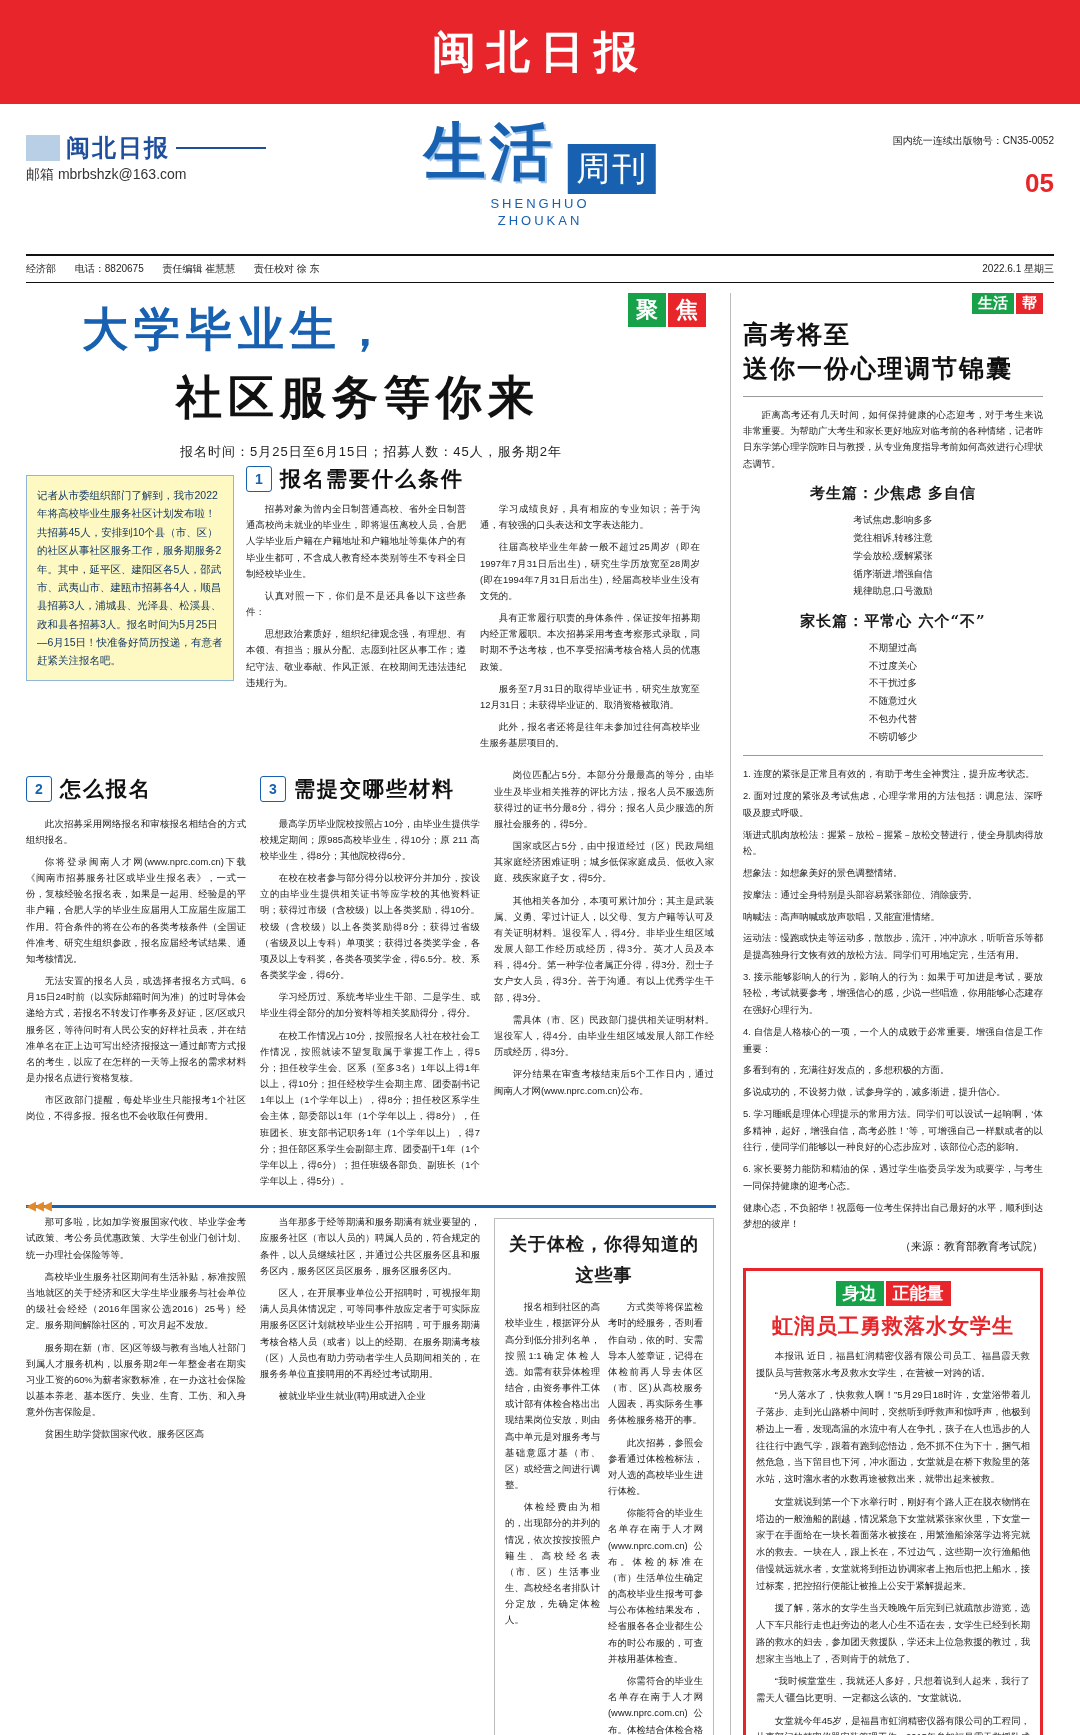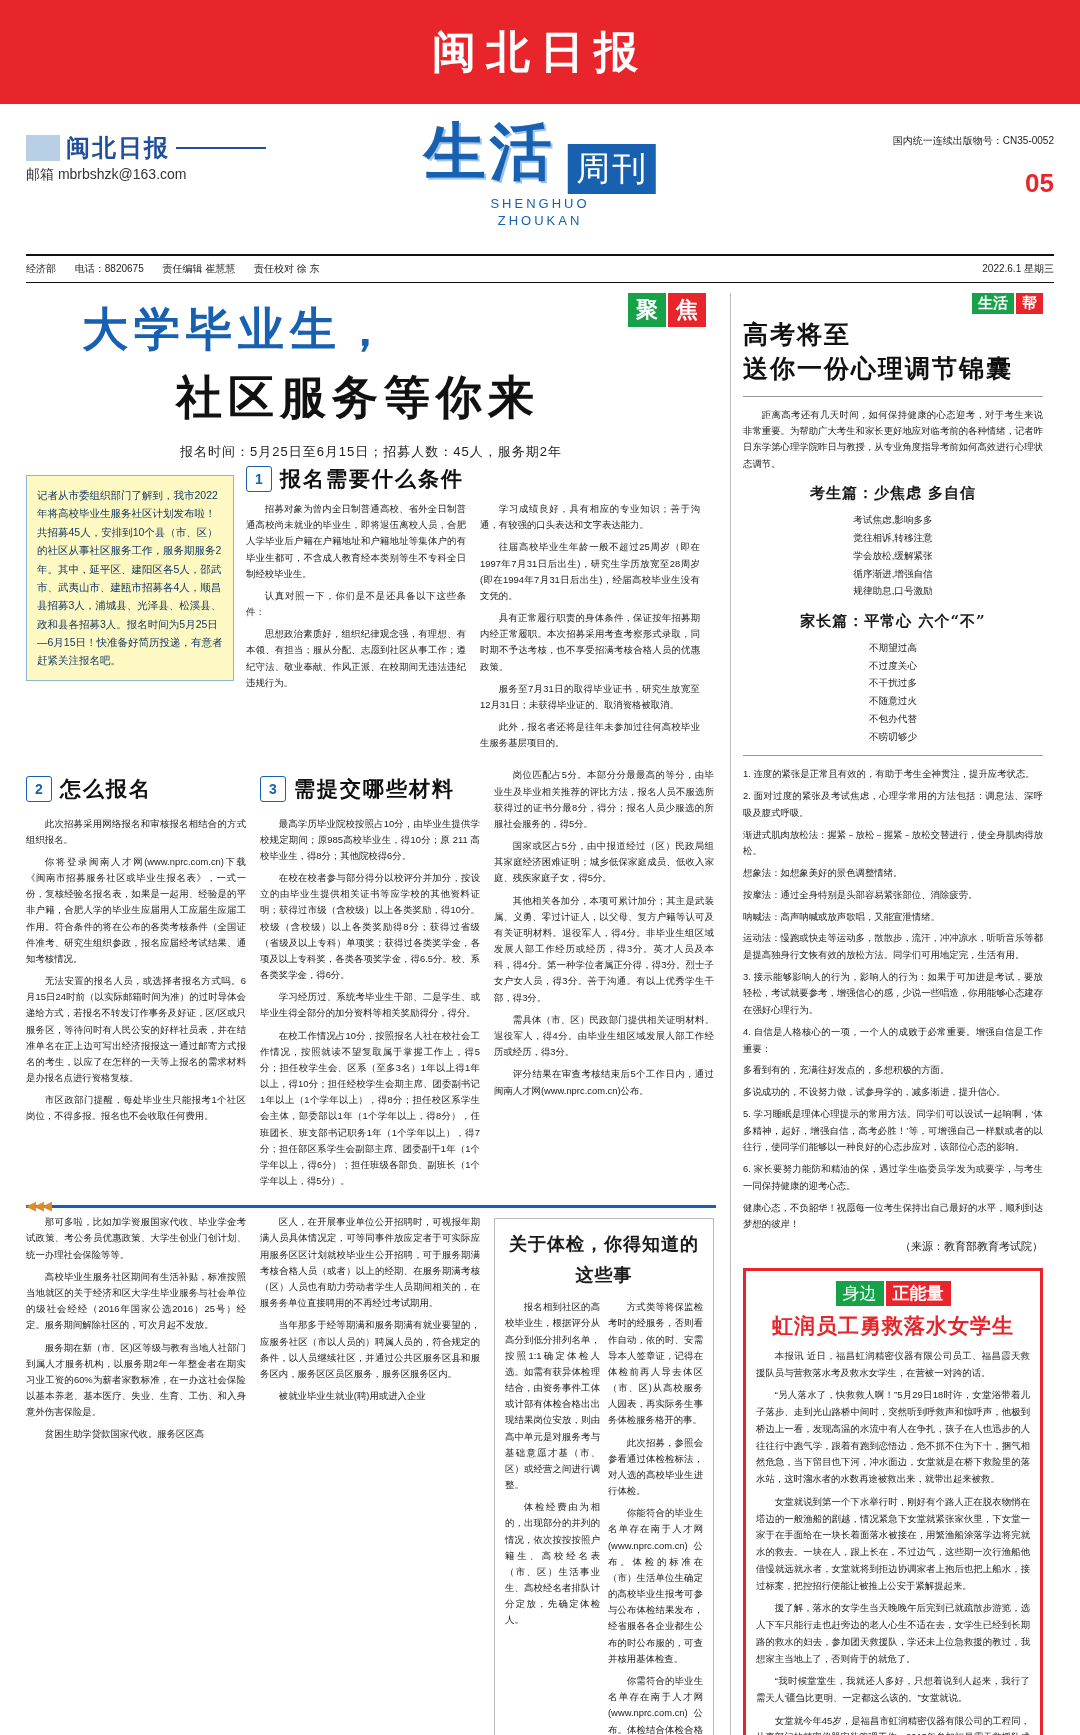--- a/index.html
+++ b/index.html
@@ -64,21 +64,21 @@
   .sb-r{display:inline-block;background:#e8252a;color:#fff;font-size:15px;font-weight:700;padding:1px 6px;margin-left:2px;}
   .side-h{font-size:25px;font-weight:700;color:#111;font-family:"DejaVu Serif",serif;line-height:1.35;letter-spacing:2px;}
   .side-p{font-size:9.4px;line-height:1.75;text-align:justify;margin:8px 0 0 0;text-indent:2em;color:#222;}
   .side-sub{font-size:15px;font-weight:700;text-align:center;margin:12px 0 8px 0;font-family:"DejaVu Serif",serif;letter-spacing:1px;}
   .side-list{font-size:9.6px;line-height:1.85;text-align:center;color:#222;}
   .side-num{font-size:9.4px;line-height:1.78;text-align:justify;margin:5px 0;color:#222;}
   .src{text-align:right;font-size:11px;margin-top:6px;}
   
   .redbox{border:3px solid #e8252a;padding:10px 10px 12px 10px;margin-top:14px;}
   .rb-badge{text-align:center;margin-bottom:6px;}
-  .rb-g{display:inline-block;background:#17a24a;color:#fff;font-size:17px;font-weight:400;padding:1px 7px;}
+  .rb-g{display:inline-block;background:#17a24a;color:#fff;font-size:17px;font-weight:700;padding:1px 7px;}
   .rb-r{display:inline-block;background:#e8252a;color:#fff;font-size:17px;font-weight:700;padding:1px 7px;margin-left:2px;}
   .rb-title{font-size:21px;font-weight:700;color:#e8252a;text-align:center;font-family:"DejaVu Serif",serif;letter-spacing:1px;margin-bottom:8px;}
   .rb-p{font-size:9.4px;line-height:1.78;text-align:justify;text-indent:2em;margin:0 0 6px 0;color:#222;}
   .clearfix::after{content:"";display:table;clear:both;}
   .bottom-zone{display:flex;gap:14px;margin-top:6px;}
   .bz-col{width:220px;font-size:9.4px;line-height:1.72;text-align:justify;}
   .bz-col p{margin:0 0 6px 0;text-indent:2em;}
 </style>
 </head>
 <body>
@@ -197,22 +197,22 @@
       </div>
 
       <div class="bottom-zone">
         <div class="bz-col">
           <p>那可多啦，比如加学资服国家代收、毕业学金考试政策、考公务员优惠政策、大学生创业门创计划、统一办理社会保险等等。</p>
           <p>高校毕业生服务社区期间有生活补贴，标准按照当地就区的关于经济和区大学生毕业服务与社会单位的级社会经经（2016年国家公选2016）25号）经定。服务期间解除社区的，可次月起不发放。</p>
           <p>服务期在新（市、区)区等级与教有当地人社部门到属人才服务机构，以服务期2年一年整金者在期实习业工资的60%为薪者家数标准，在一办这社会保险以基本养老、基本医疗、失业、生育、工伤、和入身意外伤害保险是。</p>
           <p>贫困生助学贷款国家代收。服务区区高</p>
         </div>
         <div class="bz-col">
+          <p>当年那多于经等期满和服务期满有就业要望的，应服务社区（市以人员的）聘属人员的，符合规定的条件，以人员继续社区，并通过公共区服务区县和服务区内，服务区区员区服务，服务区服务区内。</p>
           <p>区人，在开展事业单位公开招聘时，可视报年期满人员具体情况定，可等同事件放应定者于可实际应用服务区区计划就校毕业生公开招聘，可于服务期满考核合格人员（或者）以上的经期、在服务期满考核（区）人员也有助力劳动者学生人员期间相关的，在服务务单位直接聘用的不再经过考试期用。</p>
-          <p>当年那多于经等期满和服务期满有就业要望的，应服务社区（市以人员的）聘属人员的，符合规定的条件，以人员继续社区，并通过公共区服务区县和服务区内，服务区区员区服务，服务区服务区内。</p>
           <p>被就业毕业生就业(聘)用或进入企业</p>
         </div>
         <div class="bz-col" style="padding-top:4px;">
           <div class="bubble">
             <h3>关于体检，你得知道的这些事</h3>
             <div style="display:flex;gap:8px;">
               <div style="width:48%;">
                 <p>报名相到社区的高校毕业生，根据评分从高分到低分排列名单，按照1:1确定体检人选。如需有获异体检理结合，由资务事件工体或计部有体检合格出出现结果岗位安放，则由高中单元是对服务考与基础意愿才基（市、区）或经营之间进行调整。</p>
                 <p>体检经费由为相的，出现部分的并列的情况，依次按按按照户籍生、高校经名表（市、区）生活事业生、高校经名者排队计分定放，先确定体检人。</p>
               </div>

